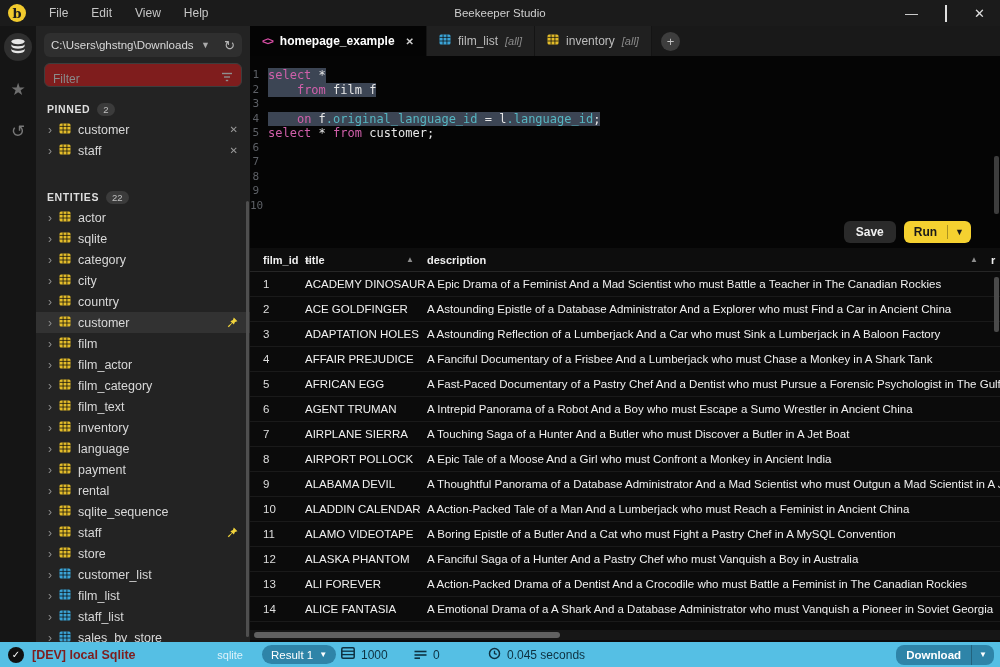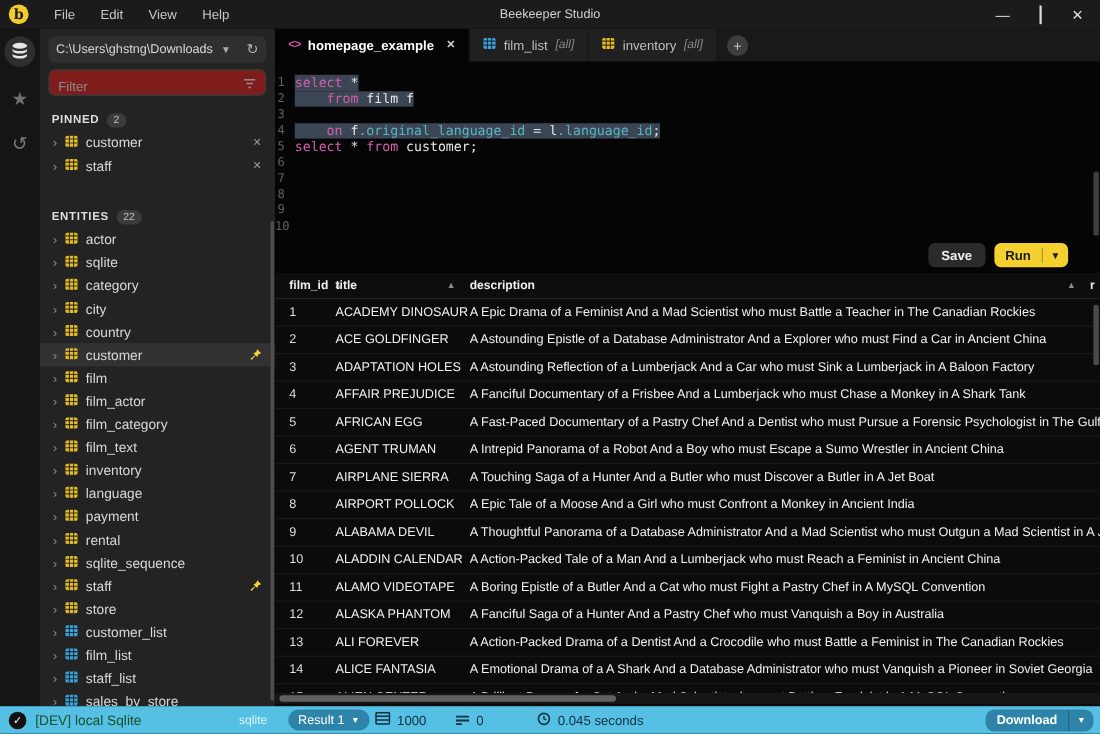--- a/index.html
+++ b/index.html
@@ -112,21 +112,21 @@
     border-radius:2px; }
   .res-hscroll { position:absolute; left:0; bottom:2px; width:750px; height:10px; background:#161616; }
   .res-hthumb { position:absolute; left:4px; top:2px; width:306px; height:6px; background:#616161;
     border-radius:3px; }
 
   
   .statusbar { position:absolute; left:0; bottom:0; width:1000px; height:25px; background:#55bfe4;
     display:flex; align-items:center; z-index:40; font-size:12px; color:#0e3140; }
   .check-circle { width:16px; height:16px; border-radius:50%; background:#101010; color:#fff;
     font-size:10px; display:flex; align-items:center; justify-content:center; margin-left:8px; }
-  .conn-name { font-weight:normal; margin-left:8px; font-size:12.5px; color:#14532d; }
+  .conn-name { font-weight:bold; margin-left:8px; font-size:12.5px; color:#7f1d1d; }
   .db-type { position:absolute; left:203px; width:40px; text-align:right;
     color:rgba(255,255,255,0.8); font-size:11px; }
   .pill { background:#2e84a8; color:#fff; border-radius:10px; height:19px; display:flex;
     align-items:center; font-size:11.5px; }
   .result-pill { position:absolute; left:262px; padding:0 9px; gap:6px; }
   .pill-caret { font-size:8px; }
   .sb-group { position:absolute; display:flex; align-items:center; gap:6px; font-size:12px;
     color:#0e3140; }
   .g-rows { left:341px; } .g-affected { left:414px; } .g-time { left:488px; }
   .download-btn { position:absolute; right:6px; padding:0; overflow:hidden; border-radius:8px;

